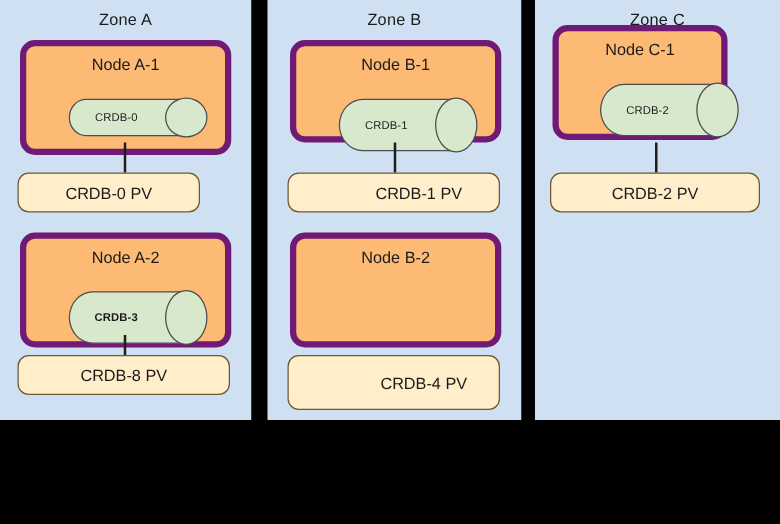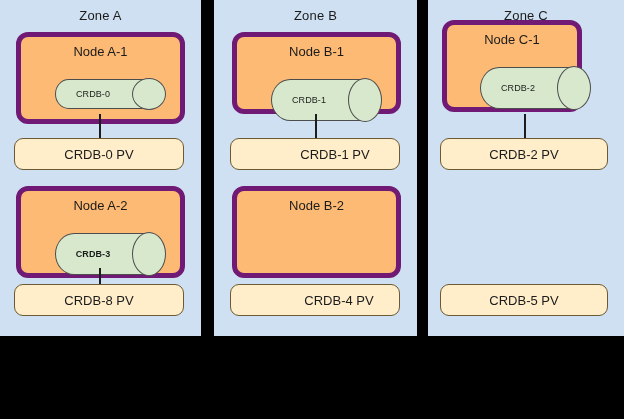--- a/index.html
+++ b/index.html
@@ -139,21 +139,21 @@
     <div class="node" style="left:16px; top:32px; width:169px; height:92px;">
       <div class="node-title">Node A-1</div>
       <div class="cyl" style="left:34px; top:42px; width:110px; height:30px;">
         <div class="cyl-body"></div>
         <div class="cyl-cap"></div>
         <div class="cyl-label">CRDB-0</div>
       </div>
     </div>
     <div class="connector" style="left:99px; top:114px; height:24px;"></div>
 
-    <div class="pv" style="left:14px; top:138px; width:170px; height:32px;">
+    <div class="pv" style="left:14px; top:138px; width:146px; height:32px;">
       <span>CRDB-0 PV</span>
     </div>
 
     <div class="node" style="left:16px; top:186px; width:169px; height:92px;">
       <div class="node-title">Node A-2</div>
       <div class="cyl" style="left:34px; top:42px; width:110px; height:42px;font-weight:bold;">
         <div class="cyl-body"></div>
         <div class="cyl-cap"></div>
         <div class="cyl-label">CRDB-3</div>
       </div>
@@ -179,21 +179,21 @@
     <div class="connector" style="left:101px; top:114px; height:24px;"></div>
 
     <div class="pv" style="left:16px; top:138px; width:170px; height:32px;padding-left:40px;">
       <span>CRDB-1 PV</span>
     </div>
 
     <div class="node" style="left:18px; top:186px; width:169px; height:92px;padding-left:12px;">
       <div class="node-title">Node B-2</div>
     </div>
 
-    <div class="pv" style="left:16px; top:284px; width:170px; height:32px;padding-left:48px;">
+    <div class="pv" style="left:16px; top:284px; width:170px; height:44px;padding-left:48px;">
       <span>CRDB-4 PV</span>
     </div>
   </div>
 
   <div class="zone zone-c">
     <div class="zone-title">Zone C</div>
 
     <div class="node" style="left:14px; top:20px; width:140px; height:92px;">
       <div class="node-title">Node C-1</div>
       <div class="cyl" style="left:33px; top:42px; width:110px; height:42px;">
@@ -201,18 +201,15 @@
         <div class="cyl-cap"></div>
         <div class="cyl-label">CRDB-2</div>
       </div>
     </div>
     <div class="connector" style="left:96px; top:114px; height:24px;"></div>
 
     <div class="pv" style="left:12px; top:138px; width:168px; height:32px;">
       <span>CRDB-2 PV</span>
     </div>
 
-    <div class="pv" style="left:12px; top:284px; width:168px; height:32px;">
-      <span>CRDB-5 PV</span>
-    </div>
   </div>
 
 </div>
 
 </body></html>

